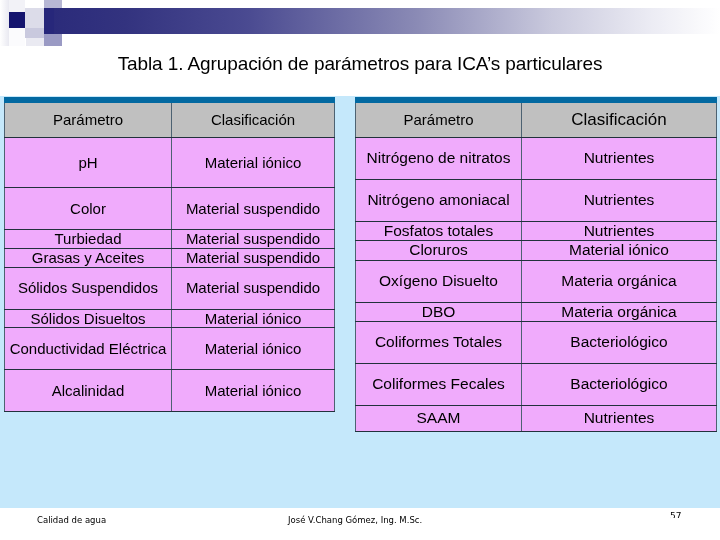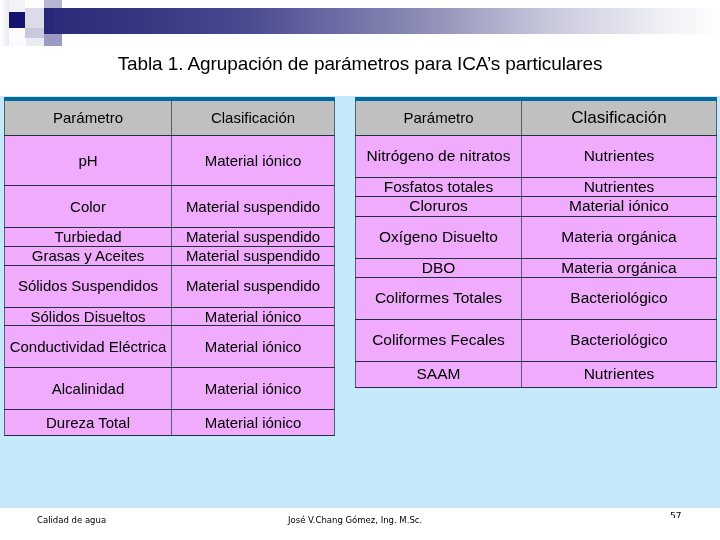--- a/index.html
+++ b/index.html
@@ -81,21 +81,21 @@
     color: #000000;
     font-weight: normal;
     padding: 1px 2px;
     line-height: 1.05;
     background: #f0abfc;
   }
   .tbl thead th {
     background: #c0c0c0;
     font-size: 15px;
     height: 32px;
-    border-top: 4px solid #0369a1;
+    border-top: 6px solid #0369a1;
     border-bottom: 1.4px solid #22313c;
   }
   #tbl-right thead th.big { font-size: 17px; }
 
   #tbl-left  col.c1 { width: 167px; }
   #tbl-left  col.c2 { width: 163px; }
   #tbl-right col.c1 { width: 166px; }
   #tbl-right col.c2 { width: 195px; }
 
   .tbl tbody td { font-size: 15px; }
@@ -176,43 +176,43 @@
       <td>Material iónico</td>
     </tr>
     <tr class="r-mid">
       <td>Conductividad Eléctrica</td>
       <td>Material iónico</td>
     </tr>
     <tr class="r-mid">
       <td>Alcalinidad</td>
       <td>Material iónico</td>
     </tr>
-    <tr class="r-short">
-      <td>Dureza Total</td>
-      <td>Material iónico</td>
-    </tr>
   </tbody>
 </table>
 
 <table class="tbl" id="tbl-right">
   <colgroup>
       <col class="c1">
       <col class="c2">
     </colgroup>
   <thead>
     <tr>
       <th>Parámetro</th>
       <th class="big">Clasificación</th>
     </tr>
   </thead>
   <tbody>
     <tr class="r-mid">
       <td>Nitrógeno de nitratos</td>
       <td>Nutrientes</td>
     </tr>
+    <tr class="r-mid">
+      <td>Nitrógeno amoniacal</td>
+      <td>Nutrientes</td>
+    </tr>
     <tr class="r-xshort">
       <td>Fosfatos totales</td>
       <td>Nutrientes</td>
     </tr>
     <tr class="r-xshort">
       <td>Cloruros</td>
       <td>Material iónico</td>
     </tr>
     <tr class="r-mid">
       <td>Oxígeno Disuelto</td>

